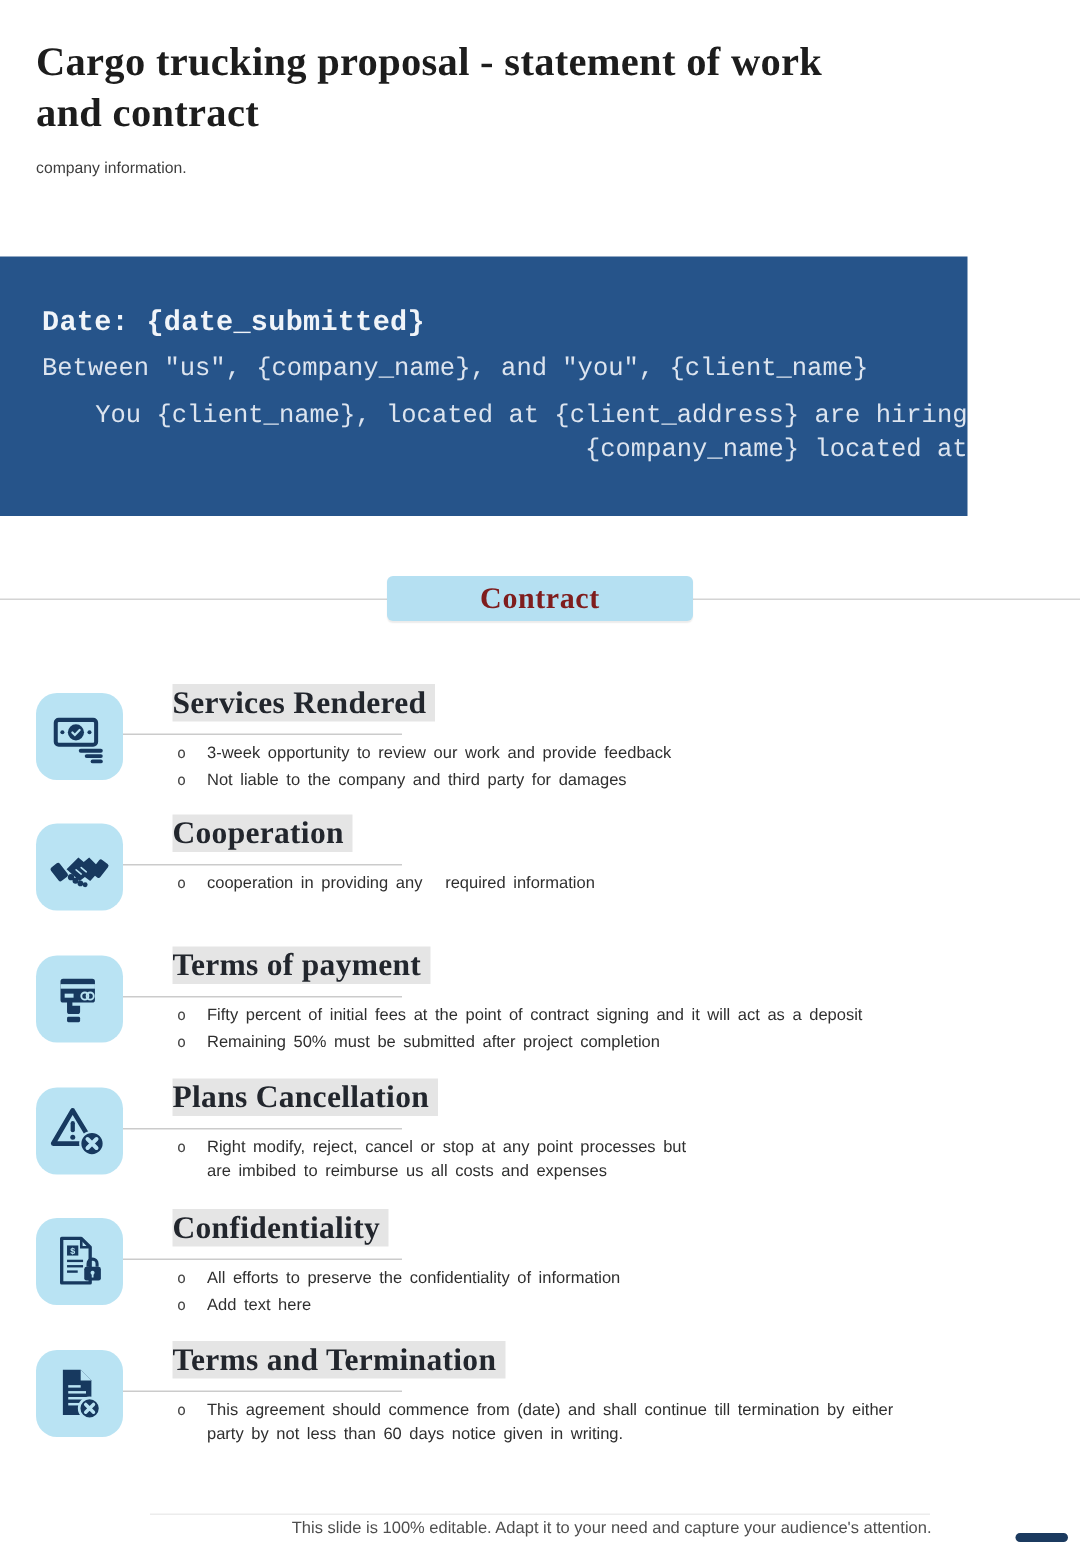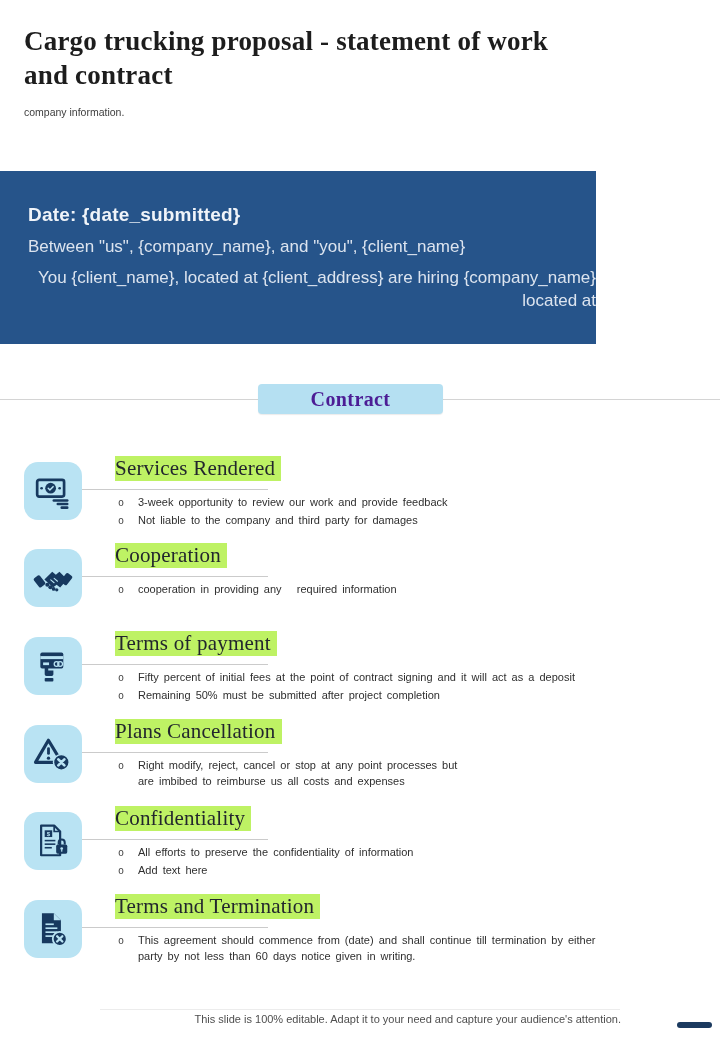--- a/index.html
+++ b/index.html
@@ -18,47 +18,47 @@
     font-size:27px;line-height:34px;letter-spacing:.2px;
   }
   .title span{display:block;}
   .subtitle{
     position:absolute;left:24px;top:106px;width:672px;
     color:#3d3d3d;font-size:10.5px;line-height:13.5px;
   }
   .subtitle span{display:block;}
   
   .band{
-    position:absolute;left:0;top:171px;width:596px;height:173px;
+    position:absolute;left:0;top:171px;width:645px;height:173px;
     background:var(--band);color:#dce4ef;
-    font-family:Liberation Sans, sans-serif;
+    font-family:Liberation Mono, monospace;
   }
   .band .date-line{position:absolute;left:28px;top:33px;font-size:19px;font-weight:bold;color:#f0f4f9;letter-spacing:.2px;}
   .band .parties-line{position:absolute;left:28px;top:66px;font-size:17px;}
   .band .body-lines{position:absolute;left:28px;top:96px;font-size:17px;line-height:22.5px;}
   .band .body-lines span{display:block;text-align:right;}
   
   .contract-divider{position:absolute;left:0;top:399px;width:720px;height:1px;background:#d4d4d4;}
   .contract-badge{
-    position:absolute;left:258px;top:384px;width:185px;height:30px;border-radius:4px;
+    position:absolute;left:258px;top:384px;width:204px;height:30px;border-radius:4px;
     background:var(--badge-bg);display:flex;align-items:center;justify-content:center;
-    font-family:"Liberation Serif",serif;font-size:20px;font-weight:bold;color:#4c1d95;letter-spacing:.4px;
+    font-family:"Liberation Serif",serif;font-size:20px;font-weight:bold;color:#7f1d1d;letter-spacing:.4px;
     box-shadow:0 1px 1px rgba(0,0,0,.08);
   }
   
   .section{position:absolute;left:24px;width:672px;height:80px;}
   .tile{
     position:absolute;left:0;top:0;width:58px;height:58px;border-radius:14px;
     background:var(--tile);display:flex;align-items:center;justify-content:center;color:var(--icon);
   }
   .connector{position:absolute;left:58px;top:27px;width:186px;height:1px;background:#cbcbcb;}
   .sec-title{
     position:absolute;left:91px;top:-6px;
-    font-family:"Liberation Serif",serif;font-size:21px;font-weight:normal;color:#22262d;letter-spacing:.2px;
-    background:#bef264;padding-right:6px;
+    font-family:"Liberation Serif",serif;font-size:21px;font-weight:bold;color:#22262d;letter-spacing:.2px;
+    background:#e5e5e5;padding-right:6px;
   }
   .bullets{position:absolute;left:94px;top:33px;}
   .bullet{display:flex;align-items:flex-start;margin-bottom:2.5px;}
   .bullet .marker{
     font-family:"DejaVu Sans Mono",monospace;font-size:10px;line-height:14px;color:#454545;
     width:12px;flex:0 0 12px;margin-right:8px;padding-top:.5px;
   }
   .bullet .text{font-size:11px;line-height:15.5px;color:#2f2f2f;word-spacing:2px;}
   .bullet .text span{display:block;white-space:pre-wrap;}
   

